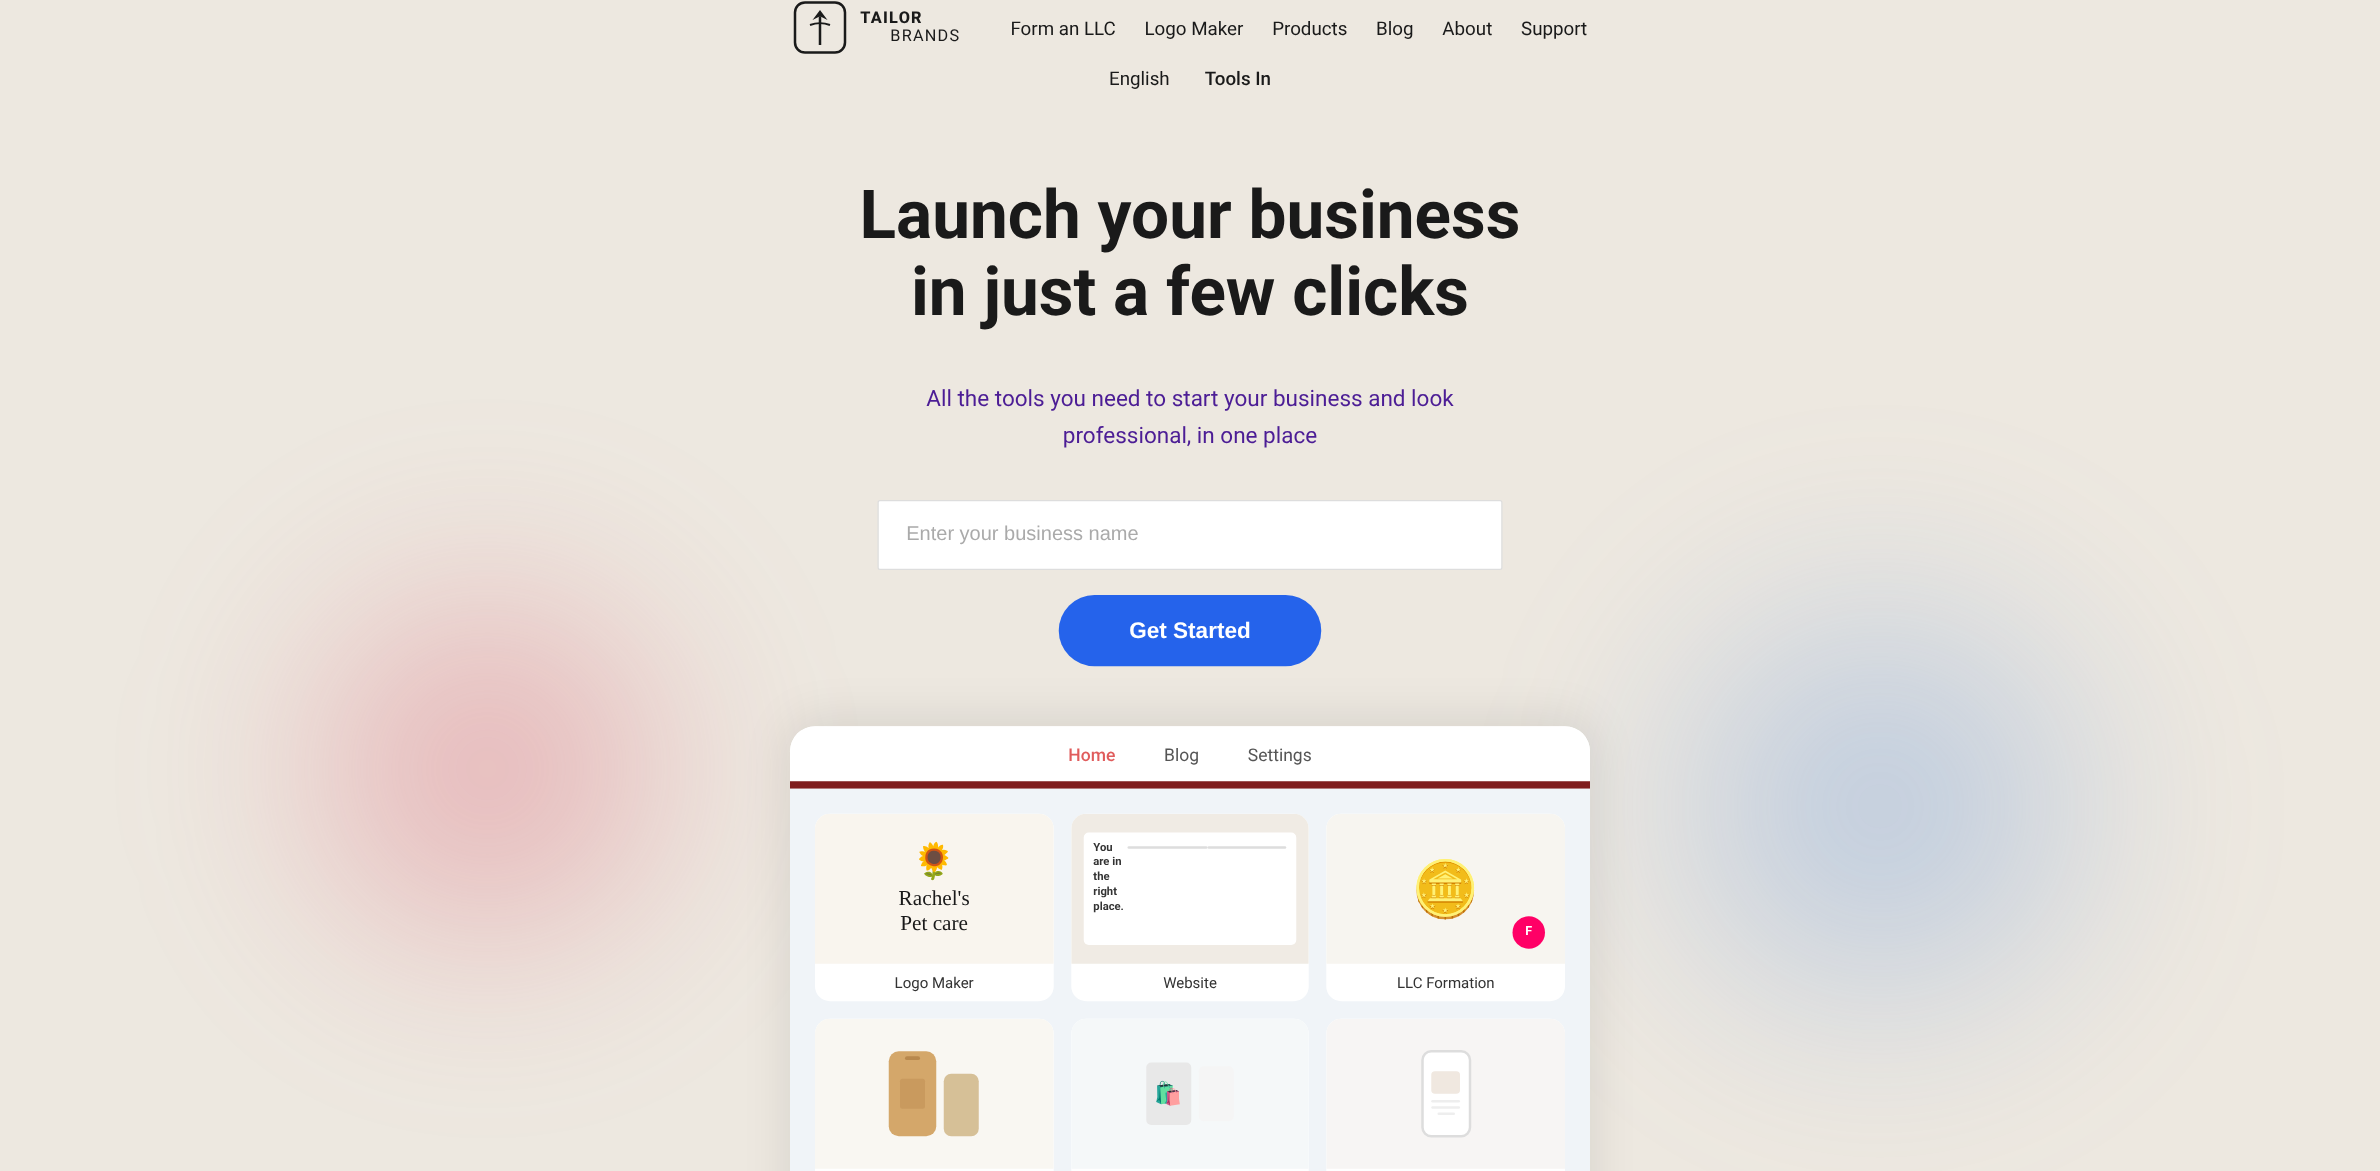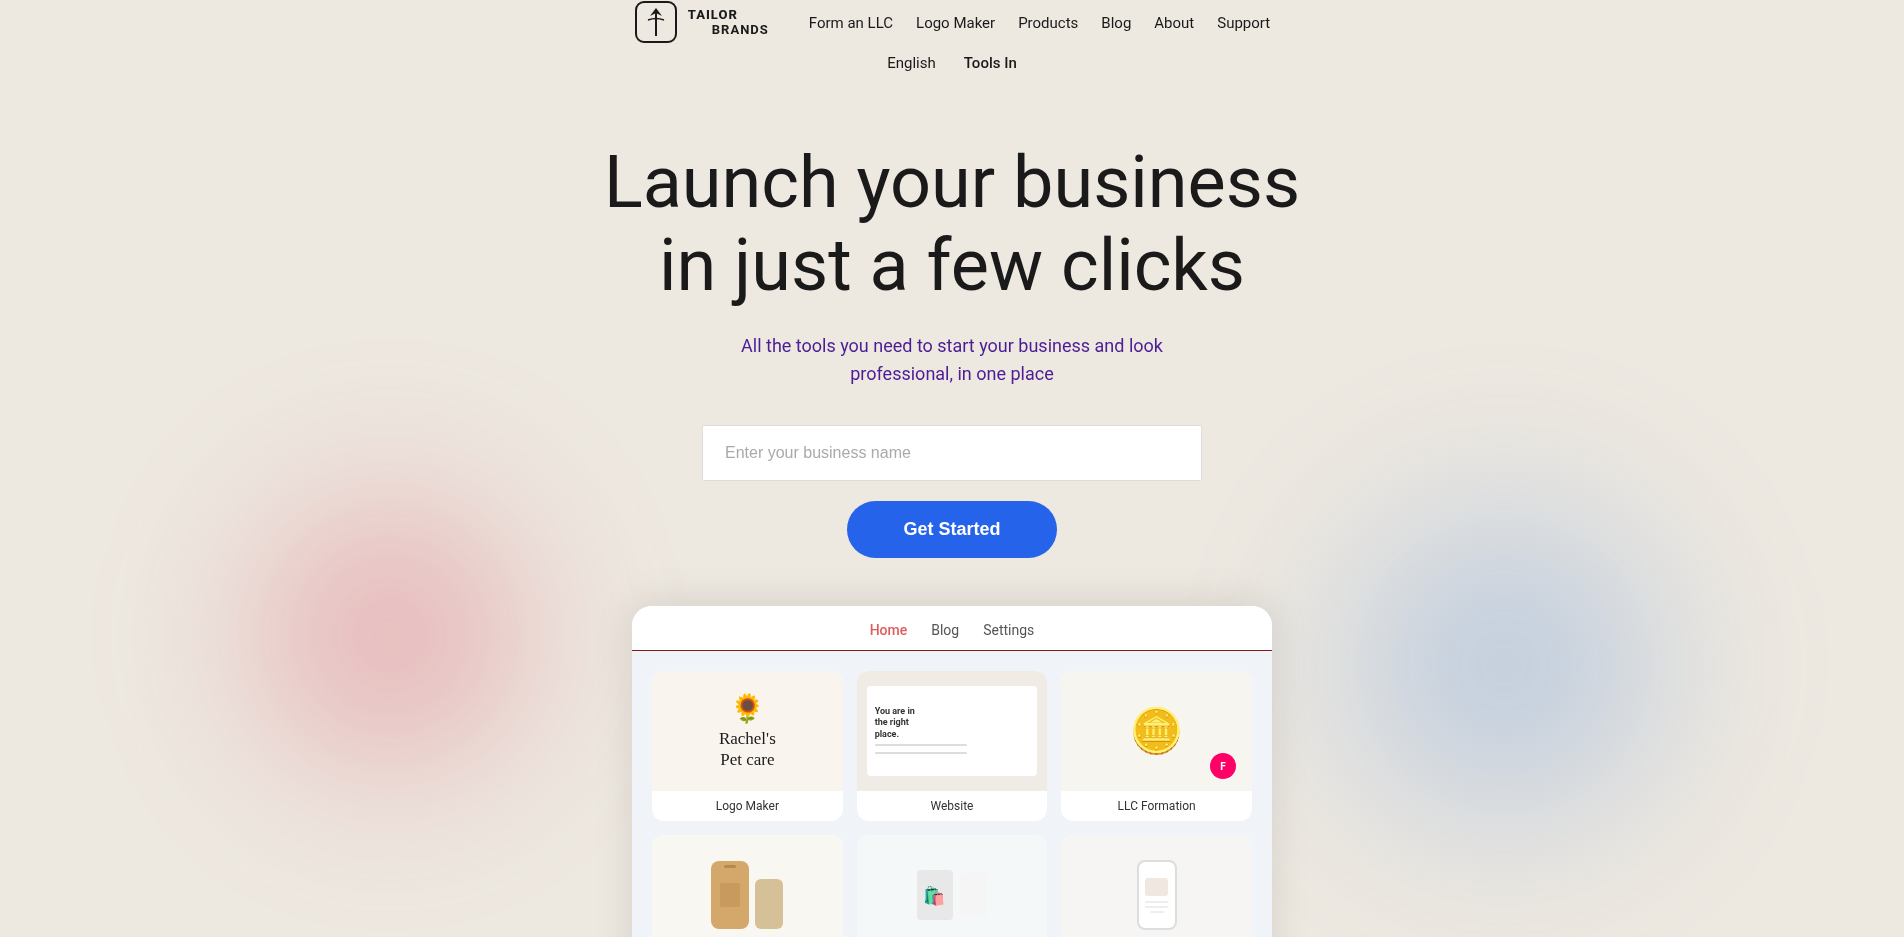--- a/index.html
+++ b/index.html
@@ -97,27 +97,27 @@
       height: 480px;
       background: radial-gradient(circle, rgba(100, 150, 220, 0.4) 0%, transparent 70%);
       border-radius: 50%;
       bottom: 100px;
       right: 160px;
       filter: blur(60px);
       pointer-events: none;
     }
 
     .hero-title {
-      font-size: 72px;
-      font-weight: 400;
+      font-size: 54px;
+      font-weight: 700;
       color: #1a1a1a;
       text-align: center;
       line-height: 1.15;
       max-width: 700px;
-      margin-bottom: 24px;
+      margin-bottom: 40px;
     }
     .hero-subtitle {
       font-size: 18px;
       color: #4c1d95;
       text-align: center;
       line-height: 1.6;
       max-width: 440px;
       margin-bottom: 36px;
     }
     .hero-input-wrap {
@@ -158,24 +158,24 @@
       border-radius: 20px 20px 0 0;
       box-shadow: 0 -4px 40px rgba(0,0,0,0.1);
       overflow: hidden;
       margin: 0 auto;
     }
 
     .dash-tabs {
       display: flex;
       align-items: center;
       justify-content: center;
-      gap: 24px;
+      gap: 39px;
       padding: 16px 0 12px;
       background: #fff;
-      border-bottom: 1px solid #7f1d1d;
+      border-bottom: 6px solid #7f1d1d;
     }
     .dash-tab {
       font-size: 14px;
       color: #555;
       cursor: pointer;
     }
     .dash-tab.active {
       color: #e05c5c;
       font-weight: 500;
     }
@@ -238,21 +238,21 @@
       background: #f0ebe4;
       position: relative;
       padding: 10px;
     }
     .website-mock {
       background: #fff;
       border-radius: 4px;
       width: 100%;
       height: 90px;
       display: flex;
-      flex-direction: column;
+      flex-direction: row;
       justify-content: center;
       align-items: flex-start;
       padding: 8px;
     }
     .website-mock-text {
       font-size: 9px;
       font-weight: 700;
       color: #333;
       line-height: 1.3;
     }
@@ -362,21 +362,21 @@
   <div class="navbar-left">
     <a class="logo" href="#">
       <svg class="logo-icon" viewBox="0 0 44 44" fill="none" xmlns="http://www.w3.org/2000/svg">
         <rect x="2" y="2" width="40" height="40" rx="8" stroke="#1a1a1a" stroke-width="2" fill="none"></rect>
         <path d="M22 8 L28 16 L22 13 L16 16 Z" fill="#1a1a1a"></path>
         <path d="M22 13 L22 36" stroke="#1a1a1a" stroke-width="2"></path>
         <path d="M14 20 Q22 17 30 20" stroke="#1a1a1a" stroke-width="1.5" fill="none"></path>
       </svg>
       <div>
         <div style="font-size:13px;font-weight:800;letter-spacing:1px;text-transform:uppercase;">TAILOR</div>
-        <div style="font-size:13px;font-weight:700;letter-spacing:1px;text-transform:uppercase;padding-left:24px;">BRANDS</div>
+        <div style="font-size:13px;font-weight:400;letter-spacing:1px;text-transform:uppercase;padding-left:24px;">BRANDS</div>
       </div>
     </a>
     <ul class="nav-links">
       <li><a href="#">Form an LLC</a></li>
       <li><a href="#">Logo Maker</a></li>
       <li><a href="#">Products</a></li>
       <li><a href="#">Blog</a></li>
       <li><a href="#">About</a></li>
       <li><a href="#">Support</a></li>
     </ul>

